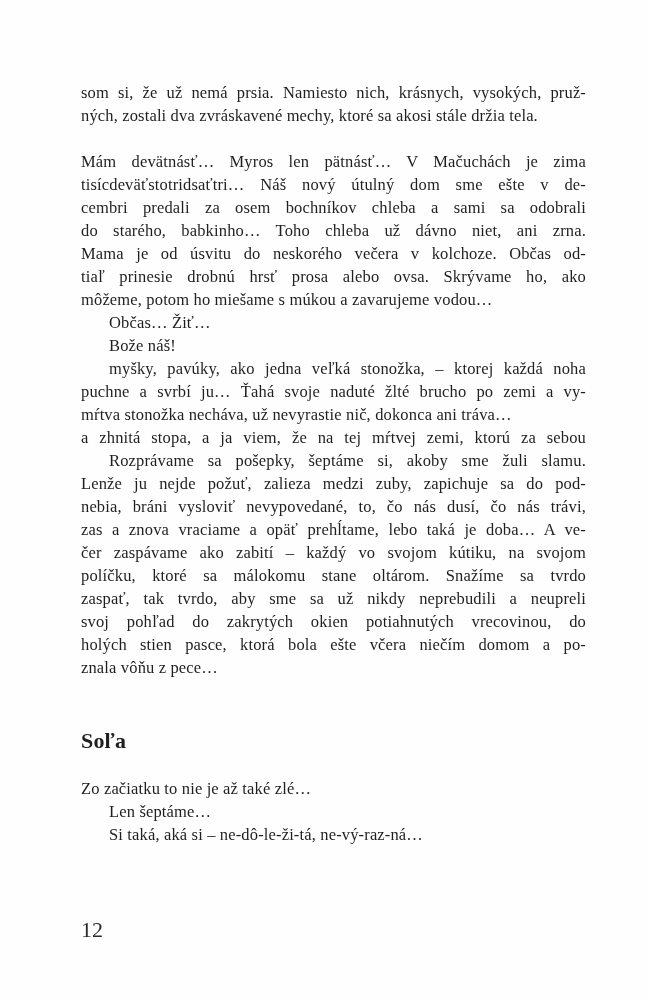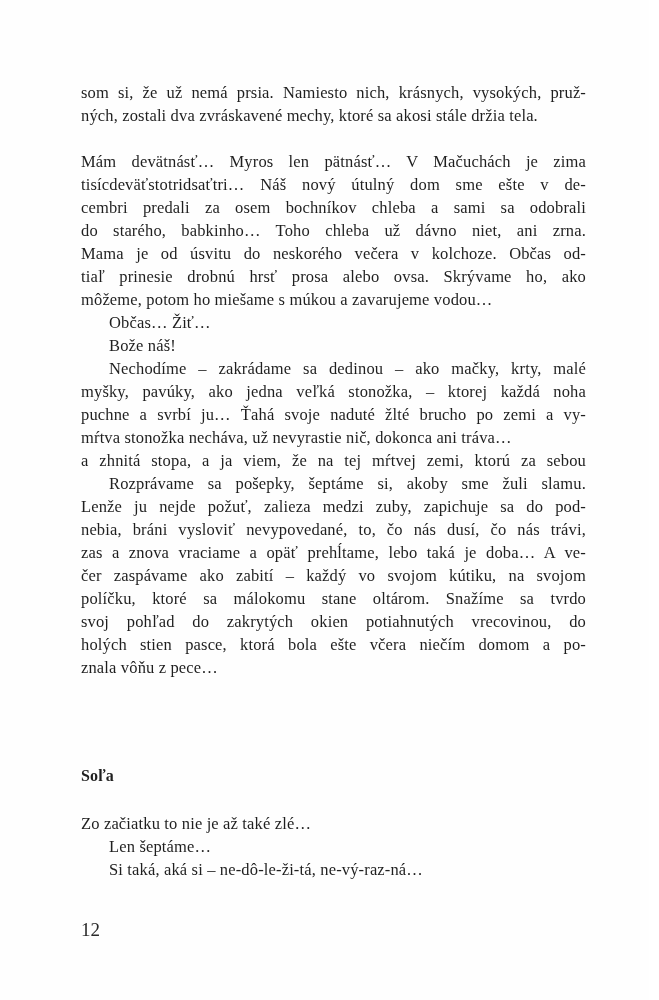--- a/index.html
+++ b/index.html
@@ -31,31 +31,31 @@
     text-align-last: justify;
   }
   .line.last {
     text-align-last: left;
   }
   .para.indent .line:first-child {
     text-indent: 28px;
   }
   .spacer { width: 100%; }
   .heading {
-    margin-top: 85px;
+    margin-top: 50px;
     margin-bottom: 25px;
     font-weight: bold;
-    font-size: 16px;
+    font-size: 22px;
     line-height: 23px;
   }
   .page-number {
     position: absolute;
     left: 81px;
     top: 918px;
-    font-size: 19px;
+    font-size: 22px;
     line-height: 23px;
     color: #2a2a2a;
   }
 </style>
 </head>
 <body>
 
 <div class="book-page">
   <div class="text-column">
       <div class="para">
@@ -72,33 +72,33 @@
         <div class="line">tiaľ prinesie drobnú hrsť prosa alebo ovsa. Skrývame ho, ako</div>
         <div class="line last">môžeme, potom ho miešame s múkou a zavarujeme vodou…</div>
       </div>
       <div class="para indent">
         <div class="line last">Občas… Žiť…</div>
       </div>
       <div class="para indent">
         <div class="line last">Bože náš!</div>
       </div>
       <div class="para indent">
-        <div class="line">Nechodíme – zakrádame sa dedinou – ako mačky, krty, malé</div>
         <div class="line">myšky, pavúky, ako jedna veľká stonožka, – ktorej každá noha</div>
         <div class="line">puchne a svrbí ju… Ťahá svoje naduté žlté brucho po zemi a vy-</div>
         <div class="line last">mŕtva stonožka necháva, už nevyrastie nič, dokonca ani tráva…</div>
         <div class="line">a zhnitá stopa, a ja viem, že na tej mŕtvej zemi, ktorú za sebou</div>
       </div>
       <div class="para indent">
         <div class="line">Rozprávame sa pošepky, šeptáme si, akoby sme žuli slamu.</div>
         <div class="line">Lenže ju nejde požuť, zalieza medzi zuby, zapichuje sa do pod-</div>
         <div class="line">nebia, bráni vysloviť nevypovedané, to, čo nás dusí, čo nás trávi,</div>
         <div class="line">zas a znova vraciame a opäť prehĺtame, lebo taká je doba… A ve-</div>
         <div class="line">čer zaspávame ako zabití – každý vo svojom kútiku, na svojom</div>
         <div class="line">políčku, ktoré sa málokomu stane oltárom. Snažíme sa tvrdo</div>
+        <div class="line">zaspať, tak tvrdo, aby sme sa už nikdy neprebudili a neupreli</div>
         <div class="line">svoj pohľad do zakrytých okien potiahnutých vrecovinou, do</div>
         <div class="line">holých stien pasce, ktorá bola ešte včera niečím domom a po-</div>
         <div class="line last">znala vôňu z pece…</div>
       </div>
       <div class="heading">Soľa</div>
       <div class="para">
         <div class="line last">Zo začiatku to nie je až také zlé…</div>
       </div>
       <div class="para indent">
         <div class="line last">Len šeptáme…</div>

